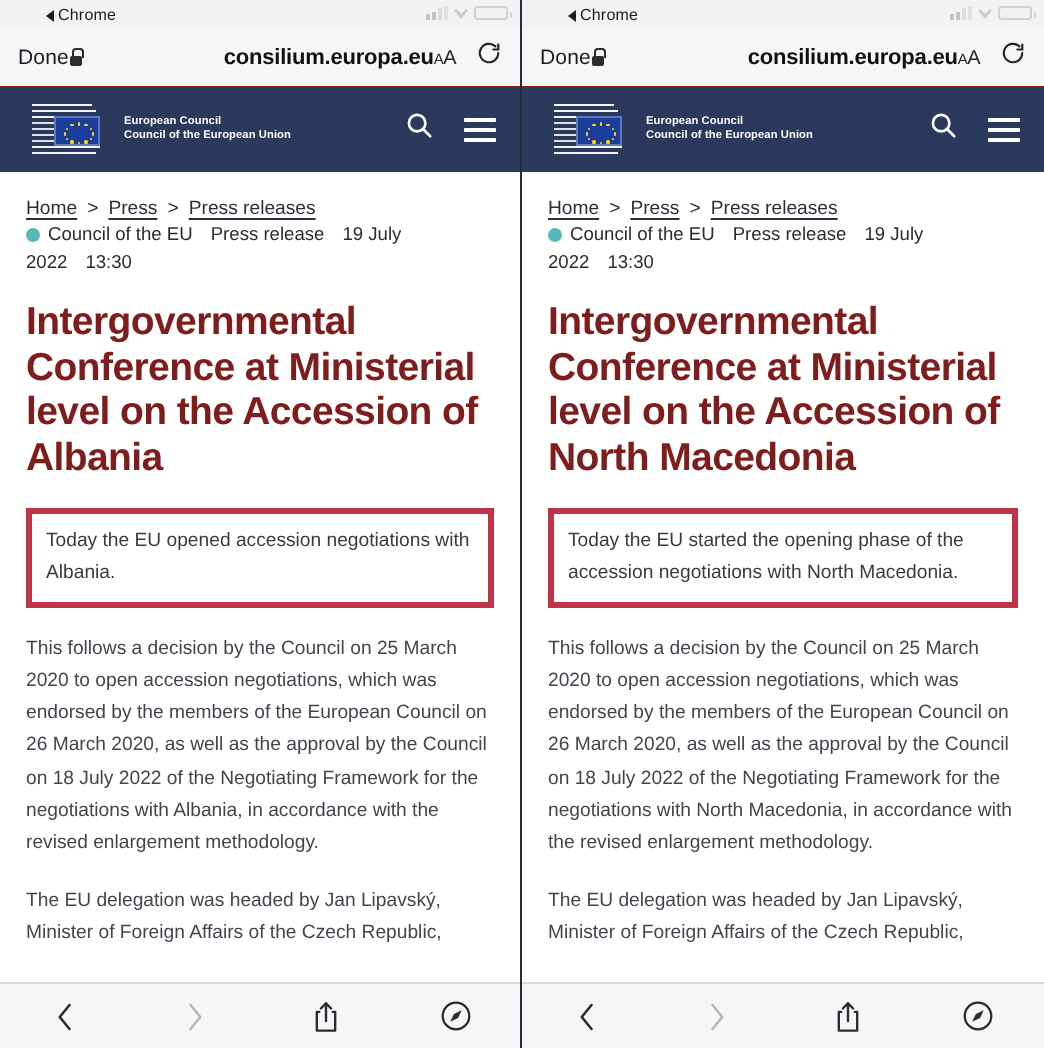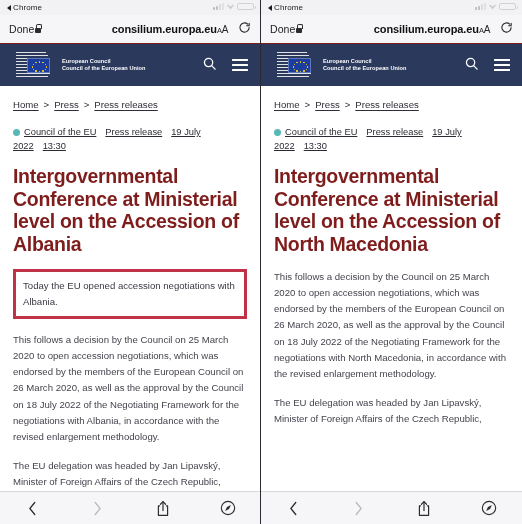--- a/index.html
+++ b/index.html
@@ -19,21 +19,21 @@
     flex-direction: column;
   }
   .panel.left { border-right: 1px solid #2a2a33; }
 
   
   .statusbar {
     height: 15px;
     background: #f2f2f4;
     display: flex;
     align-items: center;
-    padding: 0 7px;
+    padding: 0 23px;
     flex: 0 0 auto;
     position: relative;
   }
   .chrome-back {
     font-size: 8px;
     color: #1c1c1e;
     display: flex;
     align-items: center;
     gap: 2px;
     letter-spacing: 0.1px;
@@ -153,26 +153,24 @@
   .breadcrumb {
     display: flex; align-items: flex-start; gap: 5px;
     padding-top: 13px;
     font-size: 9.6px;
     color: #2e2e38;
   }
   .breadcrumb a { color: #2e2e38; text-decoration: underline; text-underline-offset: 1.5px; }
   .breadcrumb .sep { text-decoration: none; color: #2e2e38; }
 
   .meta {
-    margin-top: 15px;
     font-size: 9.3px;
     color: #2b2b33;
     line-height: 1.55;
     display: block;
-    text-decoration: underline;
   }
   .meta .dot {
     display: inline-block;
     width: 7px; height: 7px;
     border-radius: 50%;
     background: #57b9b6;
     margin-right: 4px;
     vertical-align: -0.5px;
   }
   .meta .seg { margin-right: 9px; }
@@ -462,20 +460,23 @@
         <span class="sep">&gt;</span>
         <a>Press releases</a>
       </div>
 
       <div class="meta">
         <span class="dot"></span><span class="seg">Council of the EU</span><span class="seg">Press release</span><span class="seg">19 July 2022</span><span class="seg">13:30</span>
       </div>
 
       <h1 class="headline">Intergovernmental Conference at Ministerial level on the Accession of North Macedonia</h1>
 
+      <div class="highlight-box">
+        <p>Today the EU started the opening phase of the accession negotiations with North Macedonia.</p>
+      </div>
 
       <p class="body-p">This follows a decision by the Council on 25 March 2020 to open accession negotiations, which was endorsed by the members of the European Council on 26 March 2020, as well as the approval by the Council on 18 July 2022 of the Negotiating Framework for the negotiations with North Macedonia, in accordance with the revised enlargement methodology.</p>
       <p class="body-p">The EU delegation was headed by Jan Lipavský, Minister of Foreign Affairs of the Czech Republic,</p>
     </div>
 
     <div class="toolbar">
       <div class="tb-btn">
         <svg class="chev" viewBox="0 0 12 20" fill="none" stroke="#2c2c30" stroke-width="1.7" stroke-linecap="round" stroke-linejoin="round">
             <polyline points="9,2 2.5,10 9,18"></polyline>
           </svg>

